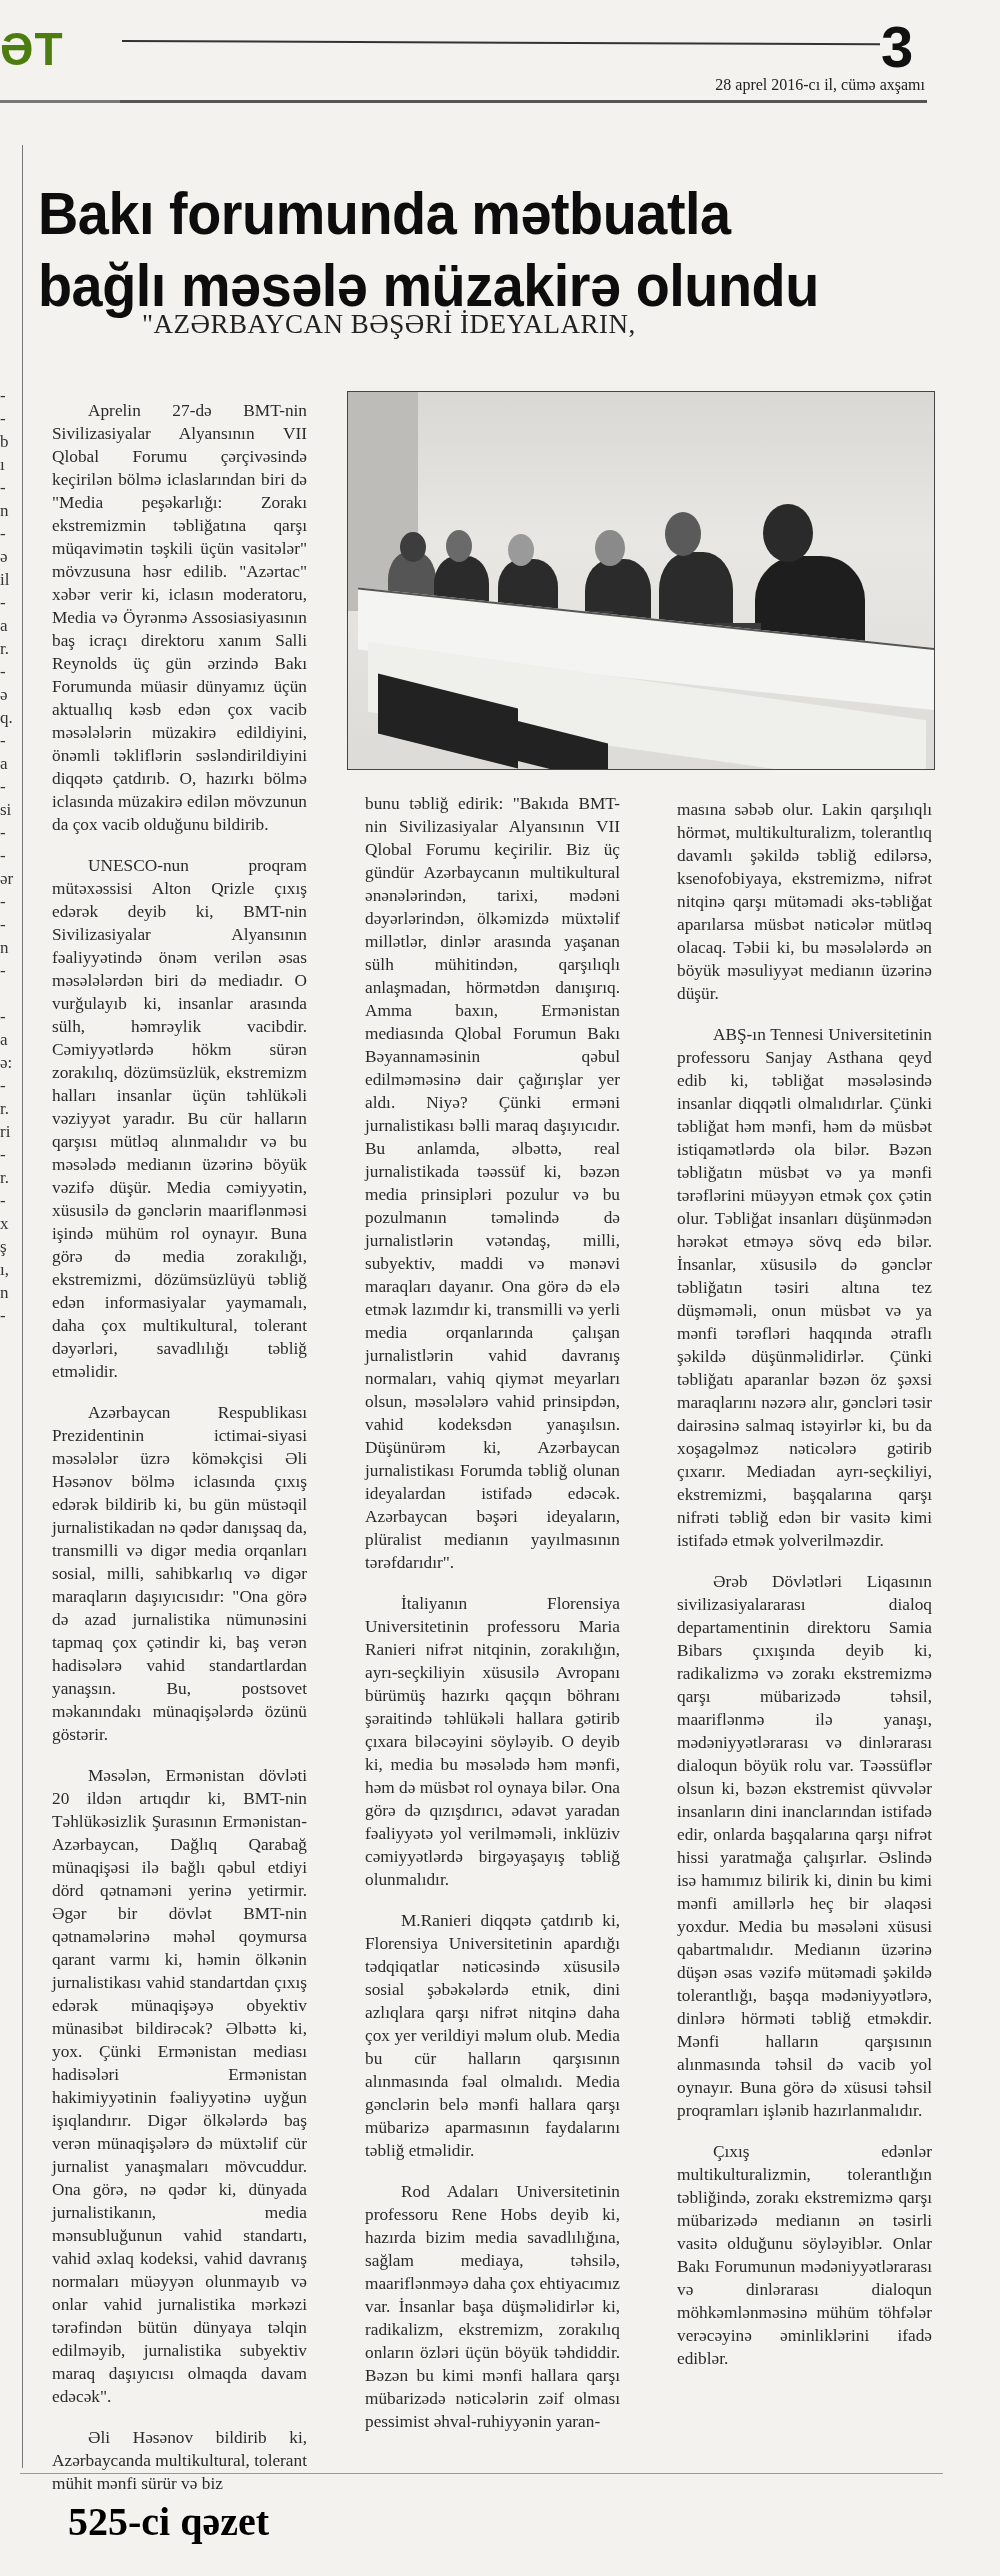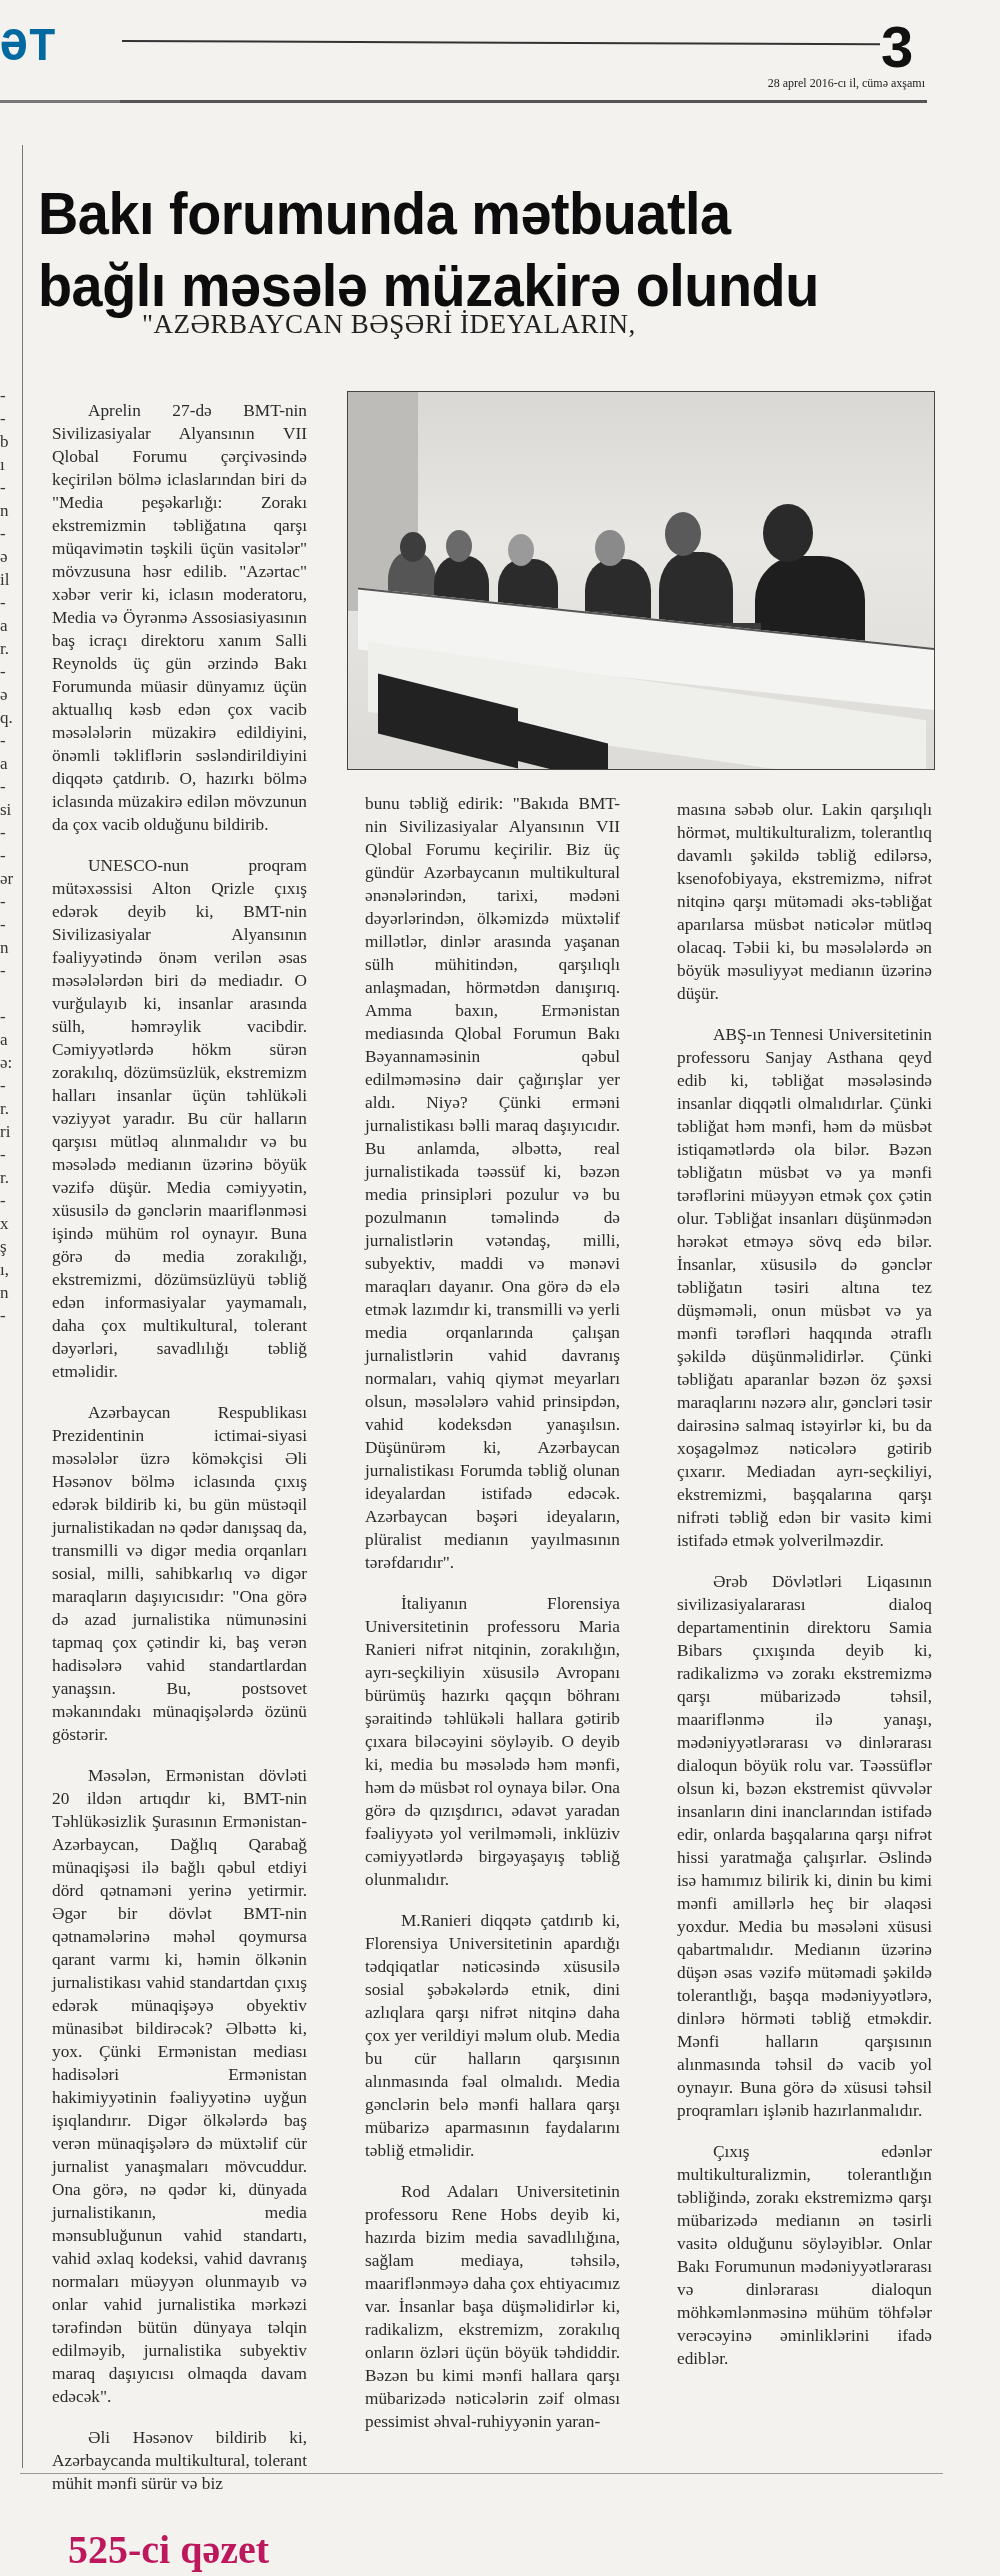--- a/index.html
+++ b/index.html
@@ -7,35 +7,35 @@
     width: 1001px; height: 2576px; overflow: hidden;
     background: #f3f2ef;
     font-family: "Liberation Serif", "DejaVu Serif", serif;
     color: #2a2a2a;
     position: relative;
   }
   .page { position: absolute; inset: 0; }
   
   .hdr-section {
     position: absolute; left: 0; top: 22px;
-    font-family: Liberation Mono, monospace;
-    font-weight: 700; font-size: 46px; letter-spacing: 1px; color: #0369a1;
+    font-family: Liberation Sans, sans-serif;
+    font-weight: 700; font-size: 46px; letter-spacing: 1px; color: #4d7c0f;
   }
   .hdr-rule-top {
     position: absolute; left: 122px; top: 40px; width: 758px; height: 2px;
     background: #333; transform: rotate(0.25deg); transform-origin: left;
   }
   .hdr-page-num {
     position: absolute; left: 881px; top: 18px;
     font-family: "Liberation Sans", "DejaVu Sans", sans-serif;
     font-size: 58px; font-weight: 700; color: #111; line-height: 1;
   }
   .hdr-date {
     position: absolute; right: 76px; top: 76px;
-    font-size: 12px; color: #222;
+    font-size: 16px; color: #222;
   }
   .hdr-rule-bottom {
     position: absolute; left: 0; top: 100px; width: 927px; height: 3px;
     background: linear-gradient(90deg,#777 0,#777 120px,#555 120px,#555 100%);
   }
   
   .sliver {
     position: absolute; left: 0; top: 384px; width: 16px; height: 1166px;
     overflow: hidden; font-size: 17px; line-height: 23px; color: #333;
   }
@@ -87,21 +87,21 @@
   
   .bottom-rule {
     position: absolute; left: 20px; top: 2473px; width: 923px; height: 1px; background: #999;
   }
   .ghost {
     position: absolute; left: 30px; top: 2488px; font-size: 52px; color: #e2e2e0;
     font-weight: 700; letter-spacing: 2px; white-space: nowrap;
   }
   .source-label {
     position: absolute; left: 68px; top: 2498px;
-    font-size: 40px; font-weight: 700; color: #be185d; margin-top: 28px;
+    font-size: 40px; font-weight: 700; color: #000000;
   }
 </style>
 </head>
 <body>
 
 <div class="page">
 
   <div class="hdr-section">ƏT</div>
   <div class="hdr-rule-top"></div>
   <div class="hdr-page-num">3</div>

